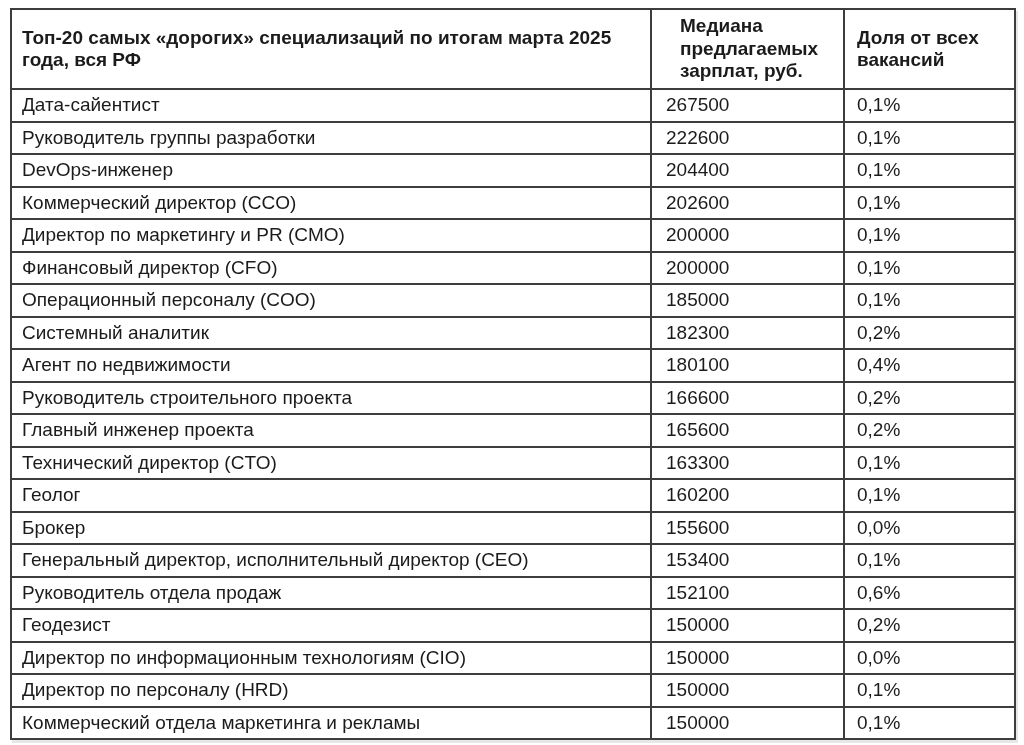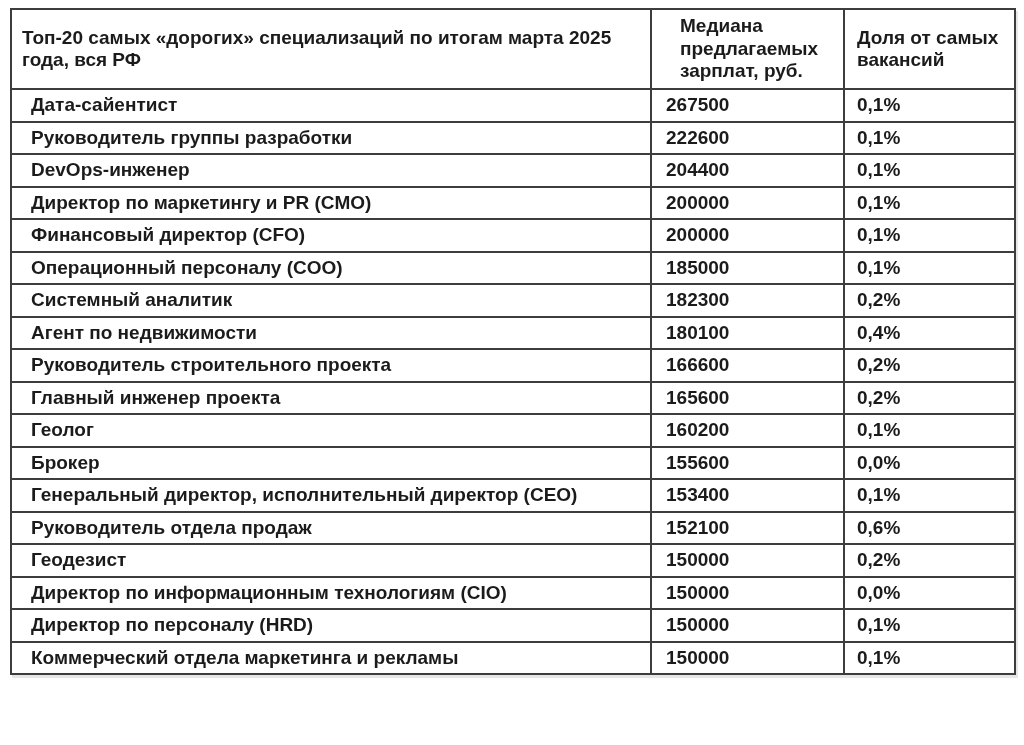--- a/index.html
+++ b/index.html
@@ -44,58 +44,63 @@
     height: 74px;
     font-weight: bold;
     line-height: 1.18;
     padding: 2px 6px 2px 10px;
   }
   thead th.salary-head { padding-left: 28px; }
   thead th.share-head  { padding-left: 12px; }
 
   tbody td {
     height: 28.5px;
-    font-weight: bold;
+    font-weight: normal;
     line-height: 1.05;
-    padding: 1px 4px 1px 19px;
+    padding: 1px 4px 1px 10px;
   }
   tbody td.salary-cell { padding-left: 14px; }
   tbody td.share-cell  { padding-left: 12px; border-radius: 13px; }
 </style>
 </head>
 <body>
 
 <div class="page">
   <table class="salary-table">
     <colgroup>
       <col class="col-spec">
       <col class="col-salary">
       <col class="col-share">
     </colgroup>
     <thead>
       <tr>
         <th class="spec-head">Топ-20 самых «дорогих» специализаций по итогам марта 2025 года, вся РФ</th>
         <th class="salary-head">Медиана предлагаемых зарплат, руб.</th>
-        <th class="share-head">Доля от самых вакансий</th>
+        <th class="share-head">Доля от всех вакансий</th>
       </tr>
     </thead>
     <tbody id="table-body">
         <tr>
     <td class="spec-cell">Дата-сайентист</td>
     <td class="salary-cell">267500</td>
     <td class="share-cell">0,1%</td>
   </tr>
         <tr>
     <td class="spec-cell">Руководитель группы разработки</td>
     <td class="salary-cell">222600</td>
     <td class="share-cell">0,1%</td>
   </tr>
         <tr>
     <td class="spec-cell">DevOps-инженер</td>
     <td class="salary-cell">204400</td>
+    <td class="share-cell">0,1%</td>
+  </tr>
+        <tr>
+    <td class="spec-cell">Коммерческий директор (CCO)</td>
+    <td class="salary-cell">202600</td>
     <td class="share-cell">0,1%</td>
   </tr>
         <tr>
     <td class="spec-cell">Директор по маркетингу и PR (CMO)</td>
     <td class="salary-cell">200000</td>
     <td class="share-cell">0,1%</td>
   </tr>
         <tr>
     <td class="spec-cell">Финансовый директор (CFO)</td>
     <td class="salary-cell">200000</td>
@@ -118,20 +123,25 @@
   </tr>
         <tr>
     <td class="spec-cell">Руководитель строительного проекта</td>
     <td class="salary-cell">166600</td>
     <td class="share-cell">0,2%</td>
   </tr>
         <tr>
     <td class="spec-cell">Главный инженер проекта</td>
     <td class="salary-cell">165600</td>
     <td class="share-cell">0,2%</td>
+  </tr>
+        <tr>
+    <td class="spec-cell">Технический директор (CTO)</td>
+    <td class="salary-cell">163300</td>
+    <td class="share-cell">0,1%</td>
   </tr>
         <tr>
     <td class="spec-cell">Геолог</td>
     <td class="salary-cell">160200</td>
     <td class="share-cell">0,1%</td>
   </tr>
         <tr>
     <td class="spec-cell">Брокер</td>
     <td class="salary-cell">155600</td>
     <td class="share-cell">0,0%</td>

